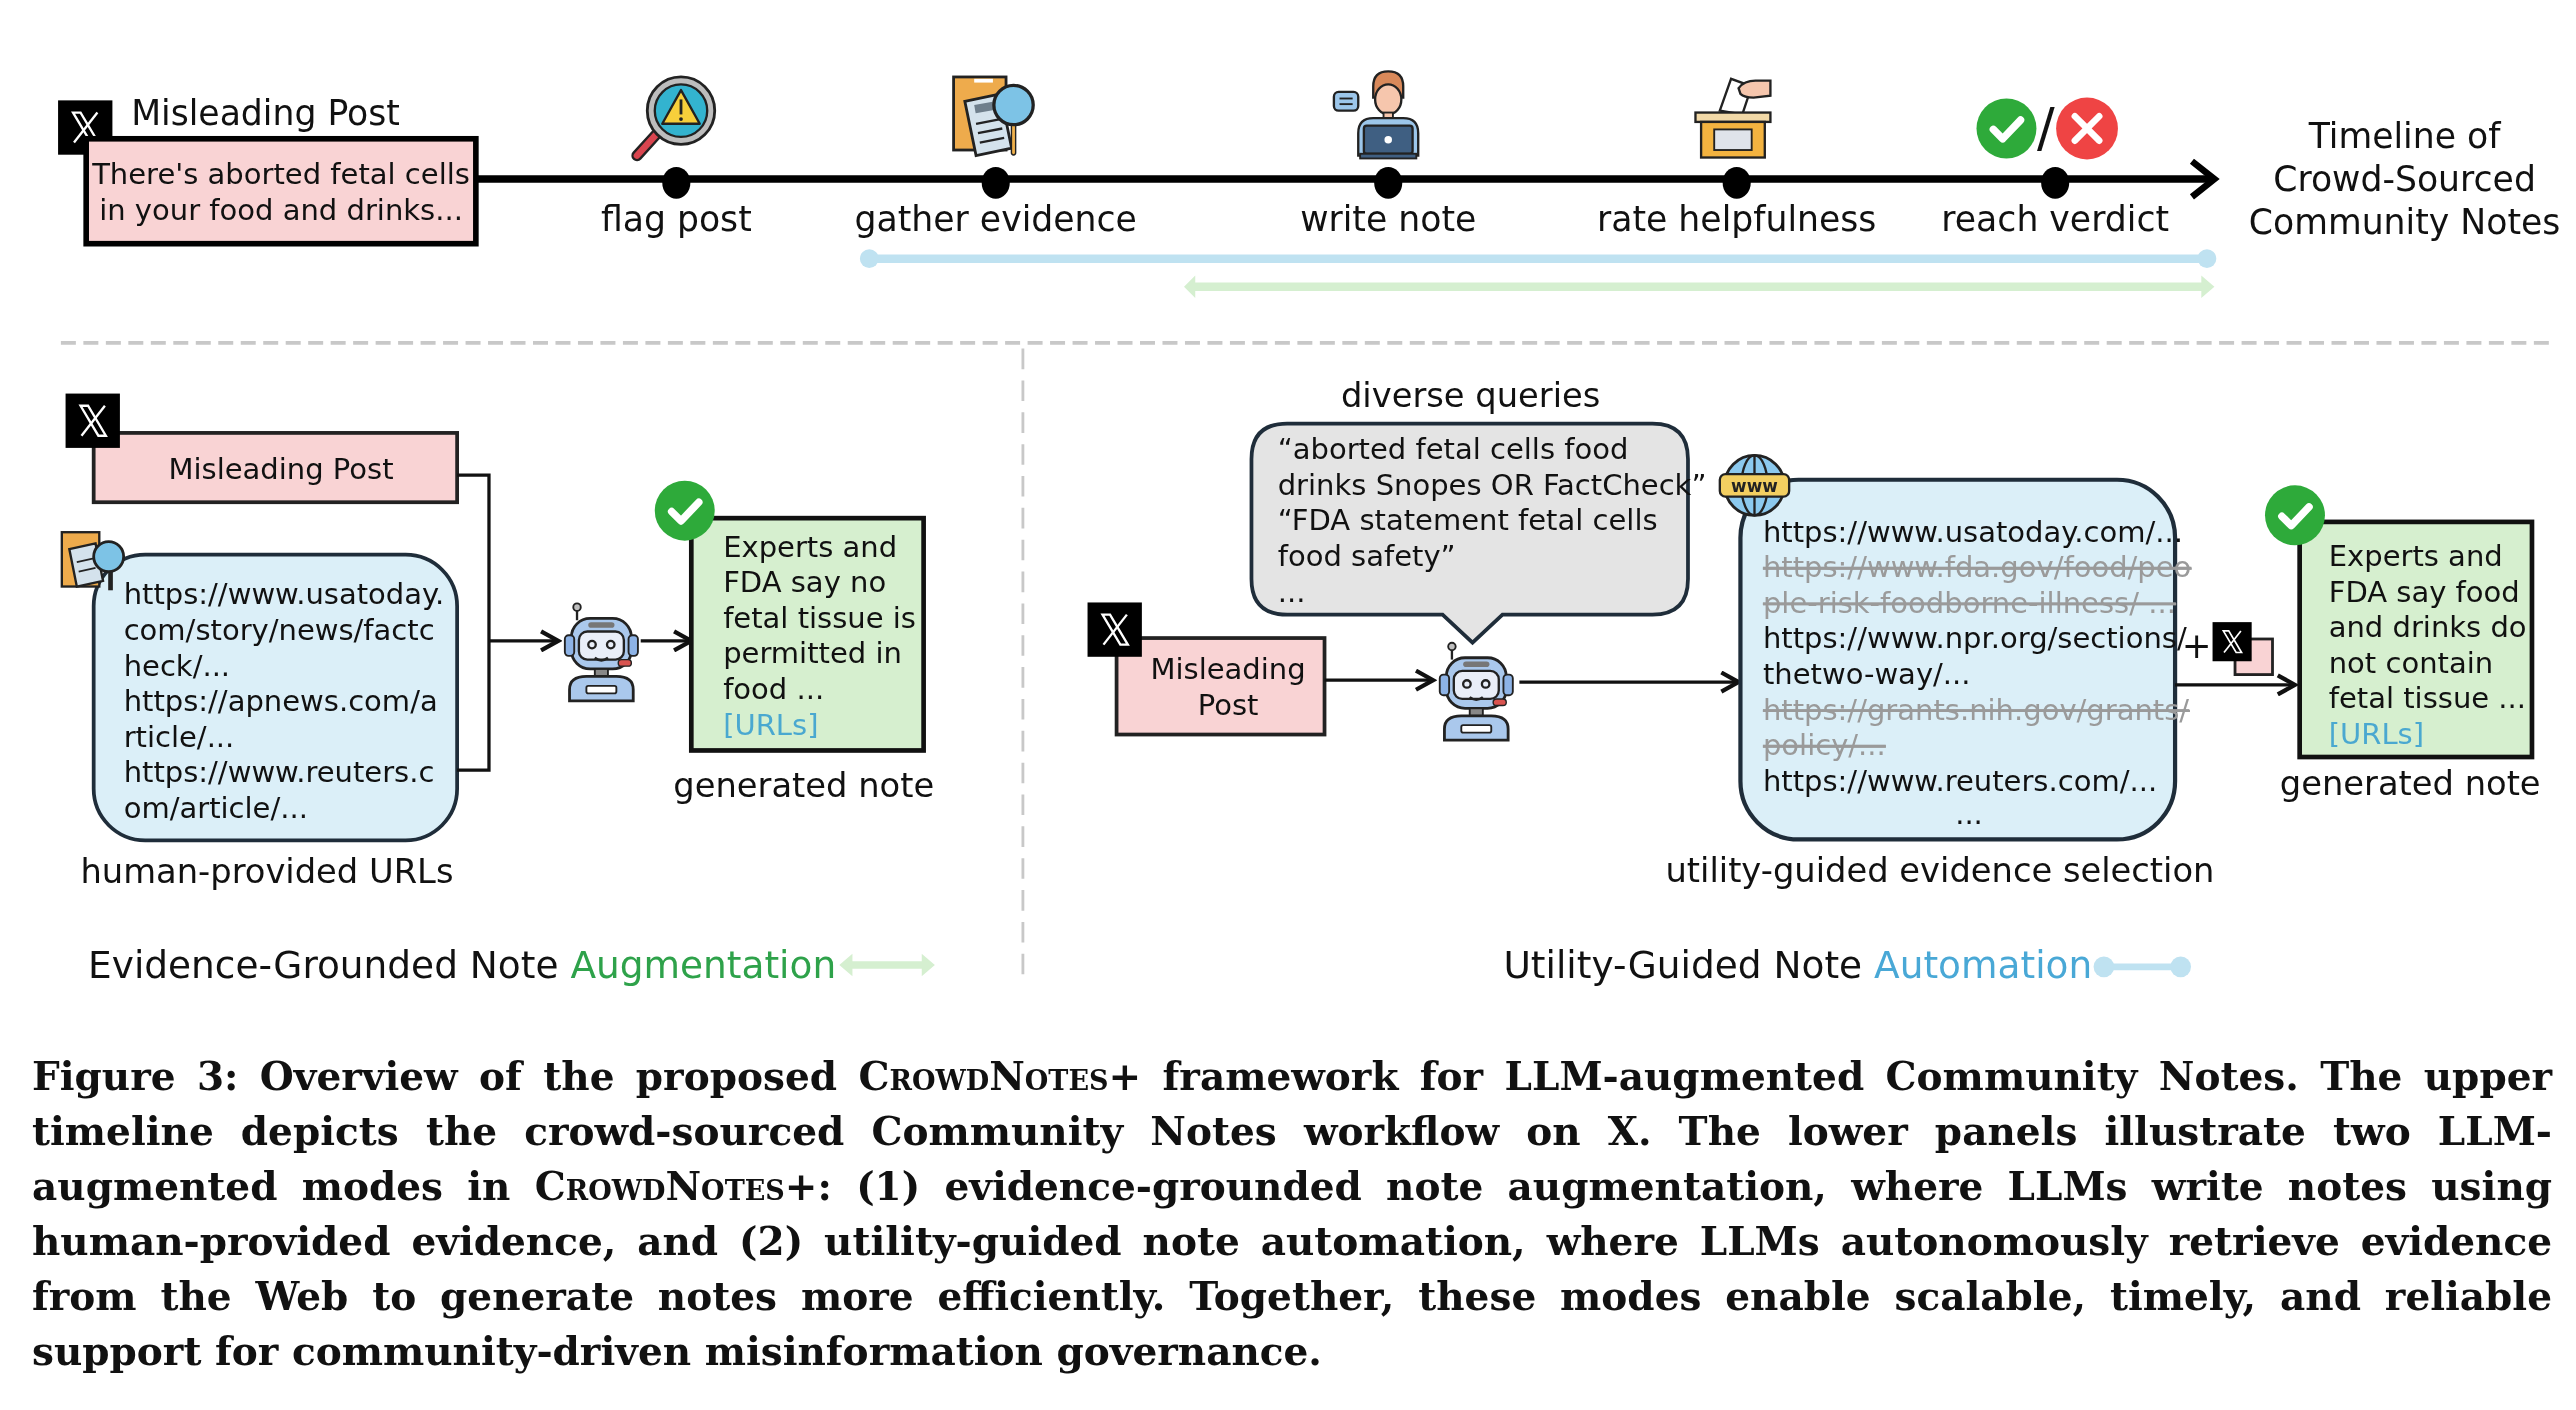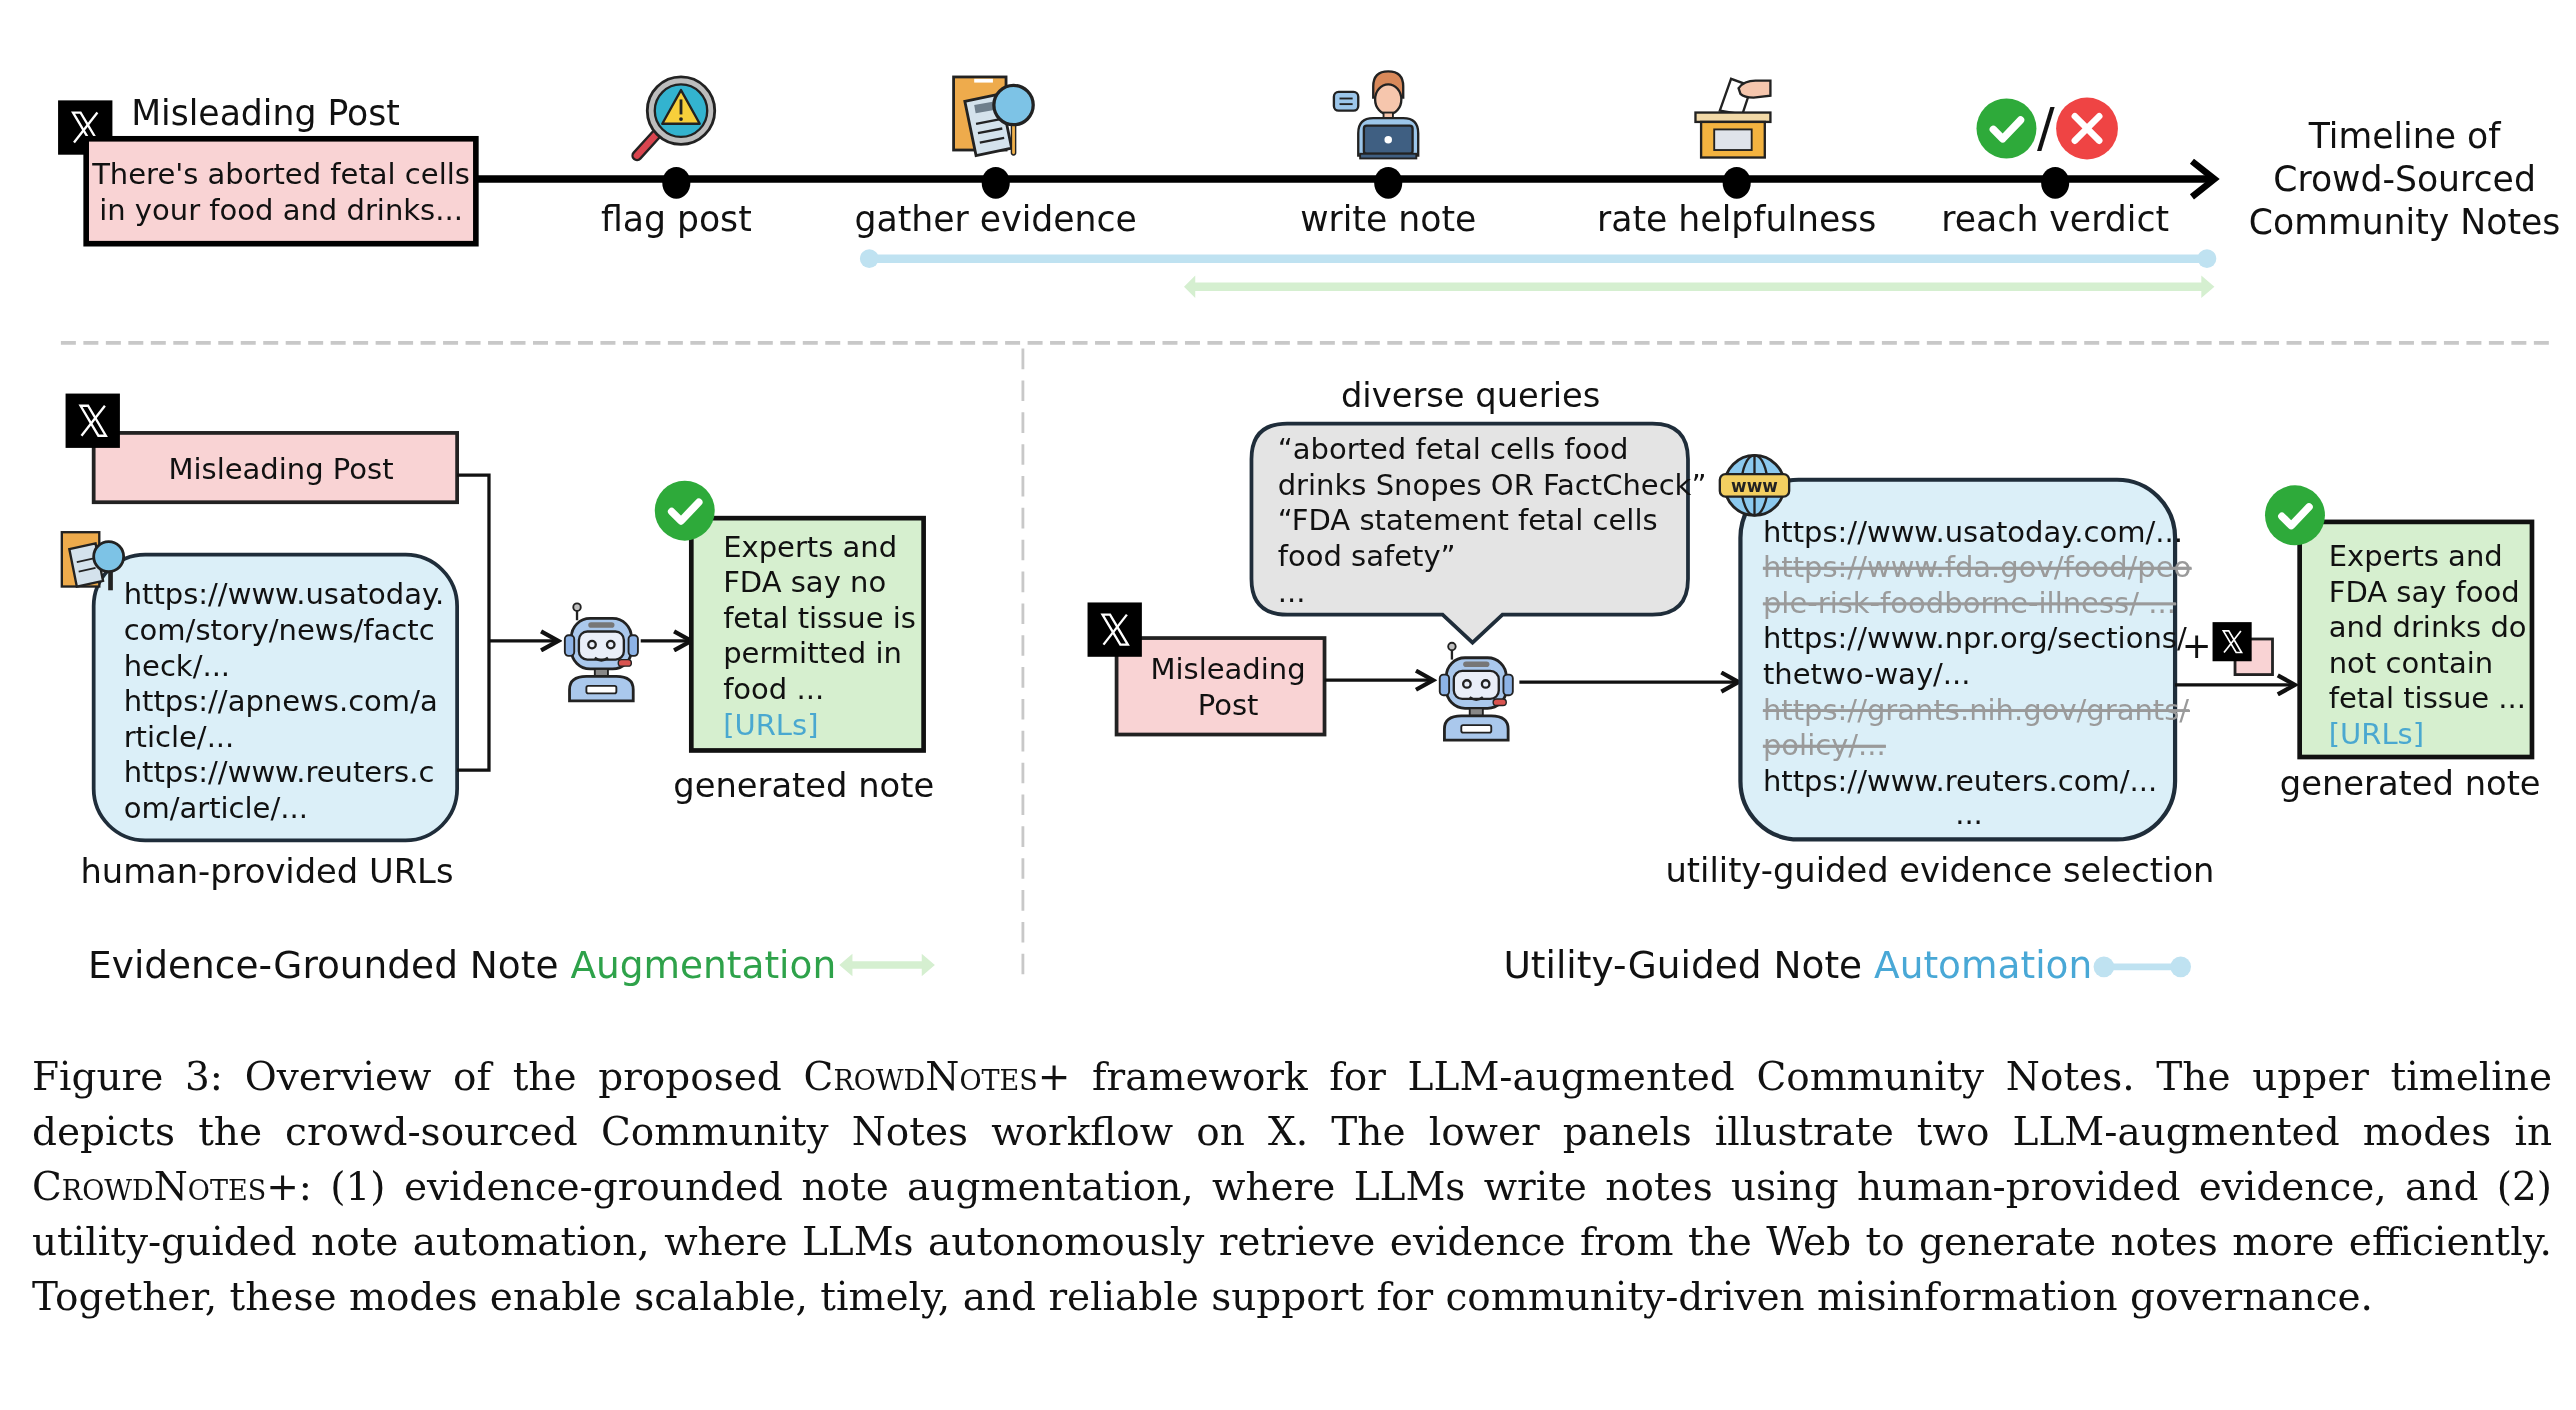--- a/index.html
+++ b/index.html
@@ -11,21 +11,21 @@
   .t-url { font-size: 31px; fill: #111; }
   .t-struck { font-size: 31px; fill: #9a9a9a; text-decoration: line-through; }
   .t-link { font-size: 31px; fill: #4aa8d0; }
   .t-title { font-size: 37px; fill: #111; }
   .t-mode { font-size: 40px; fill: #111; }
   .t-green { fill: #2ea24a; }
   .t-blue { fill: #49a8d6; }
   .caption {
     position: absolute; left: 32px; top: 1049px; width: 2520px;
     font-family: "DejaVu Serif", "Liberation Serif", serif;
-    font-weight: normal; font-size: 39px; line-height: 55px; color: #111;
+    font-weight: bold; font-size: 39px; line-height: 55px; color: #111;
     text-align: justify; text-align-last: left;
   }
   .caption .sc { font-variant: small-caps; }
 </style>
 </head>
 <body>
 
 <svg id="fig" viewBox="0 0 2750 1506" xmlns="http://www.w3.org/2000/svg">
   <defs>
     <marker id="arrowhead" viewBox="0 0 12 12" refX="10" refY="6" markerWidth="7" markerHeight="7" orient="auto">

